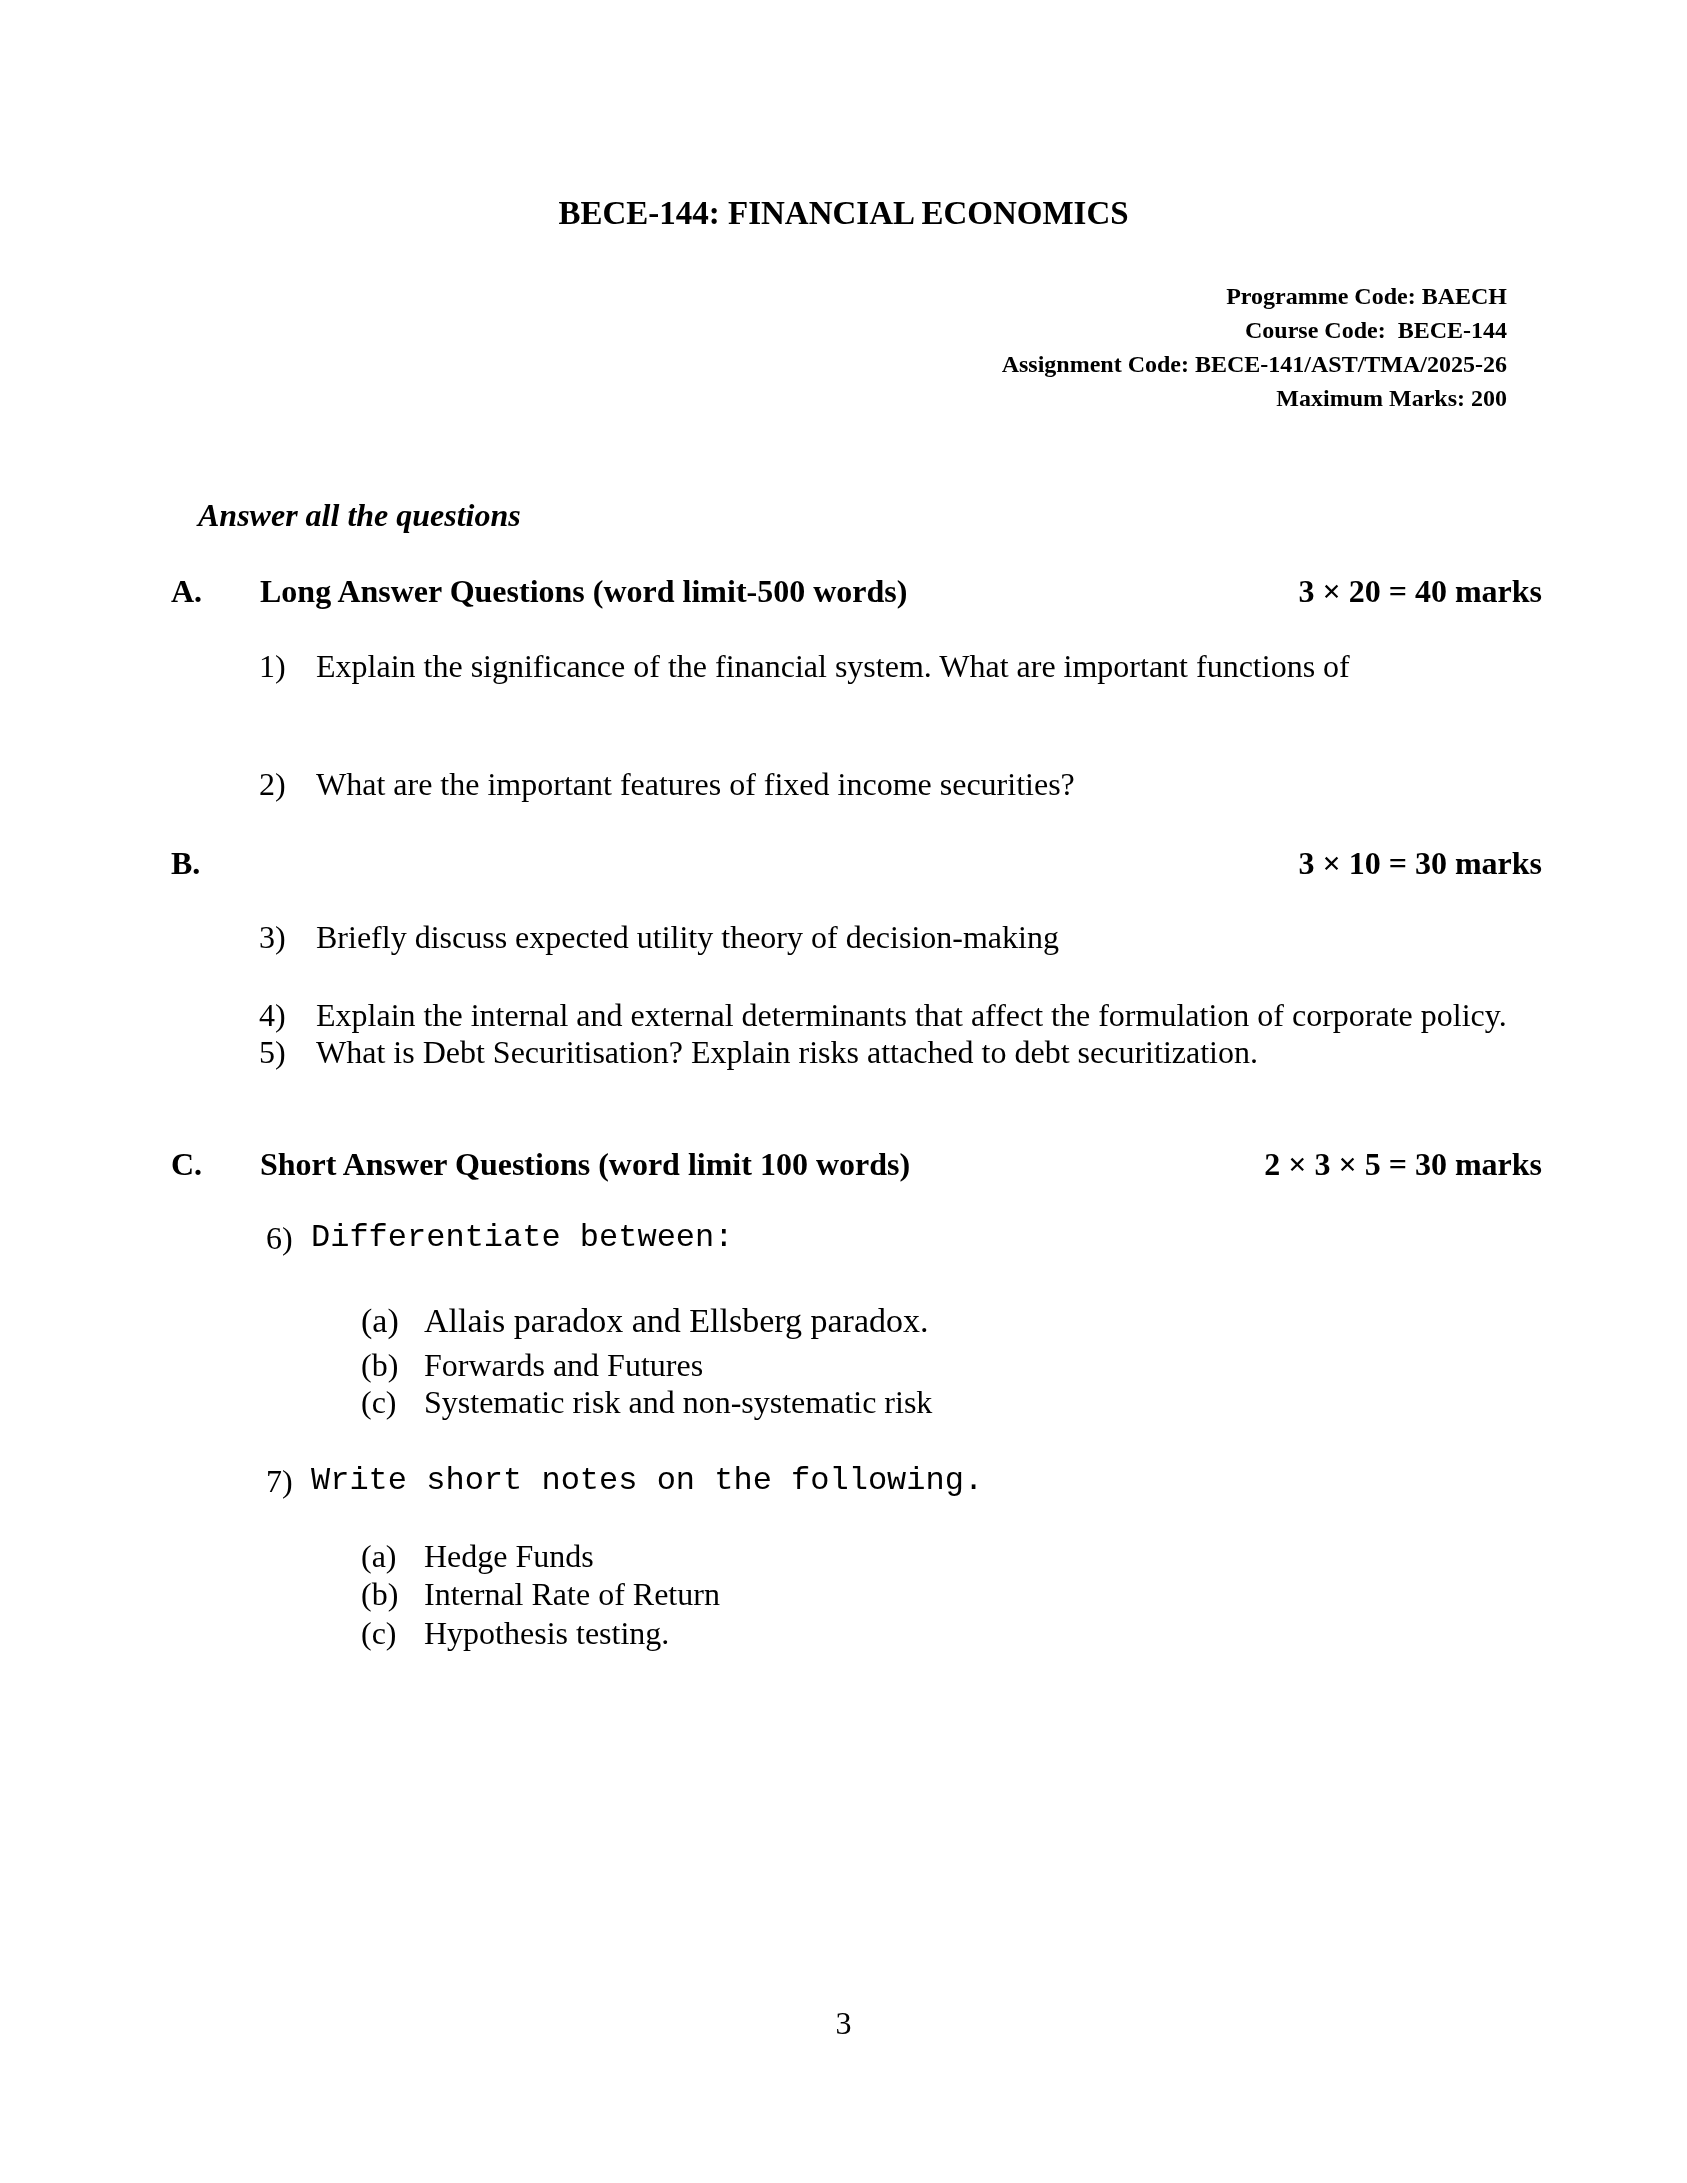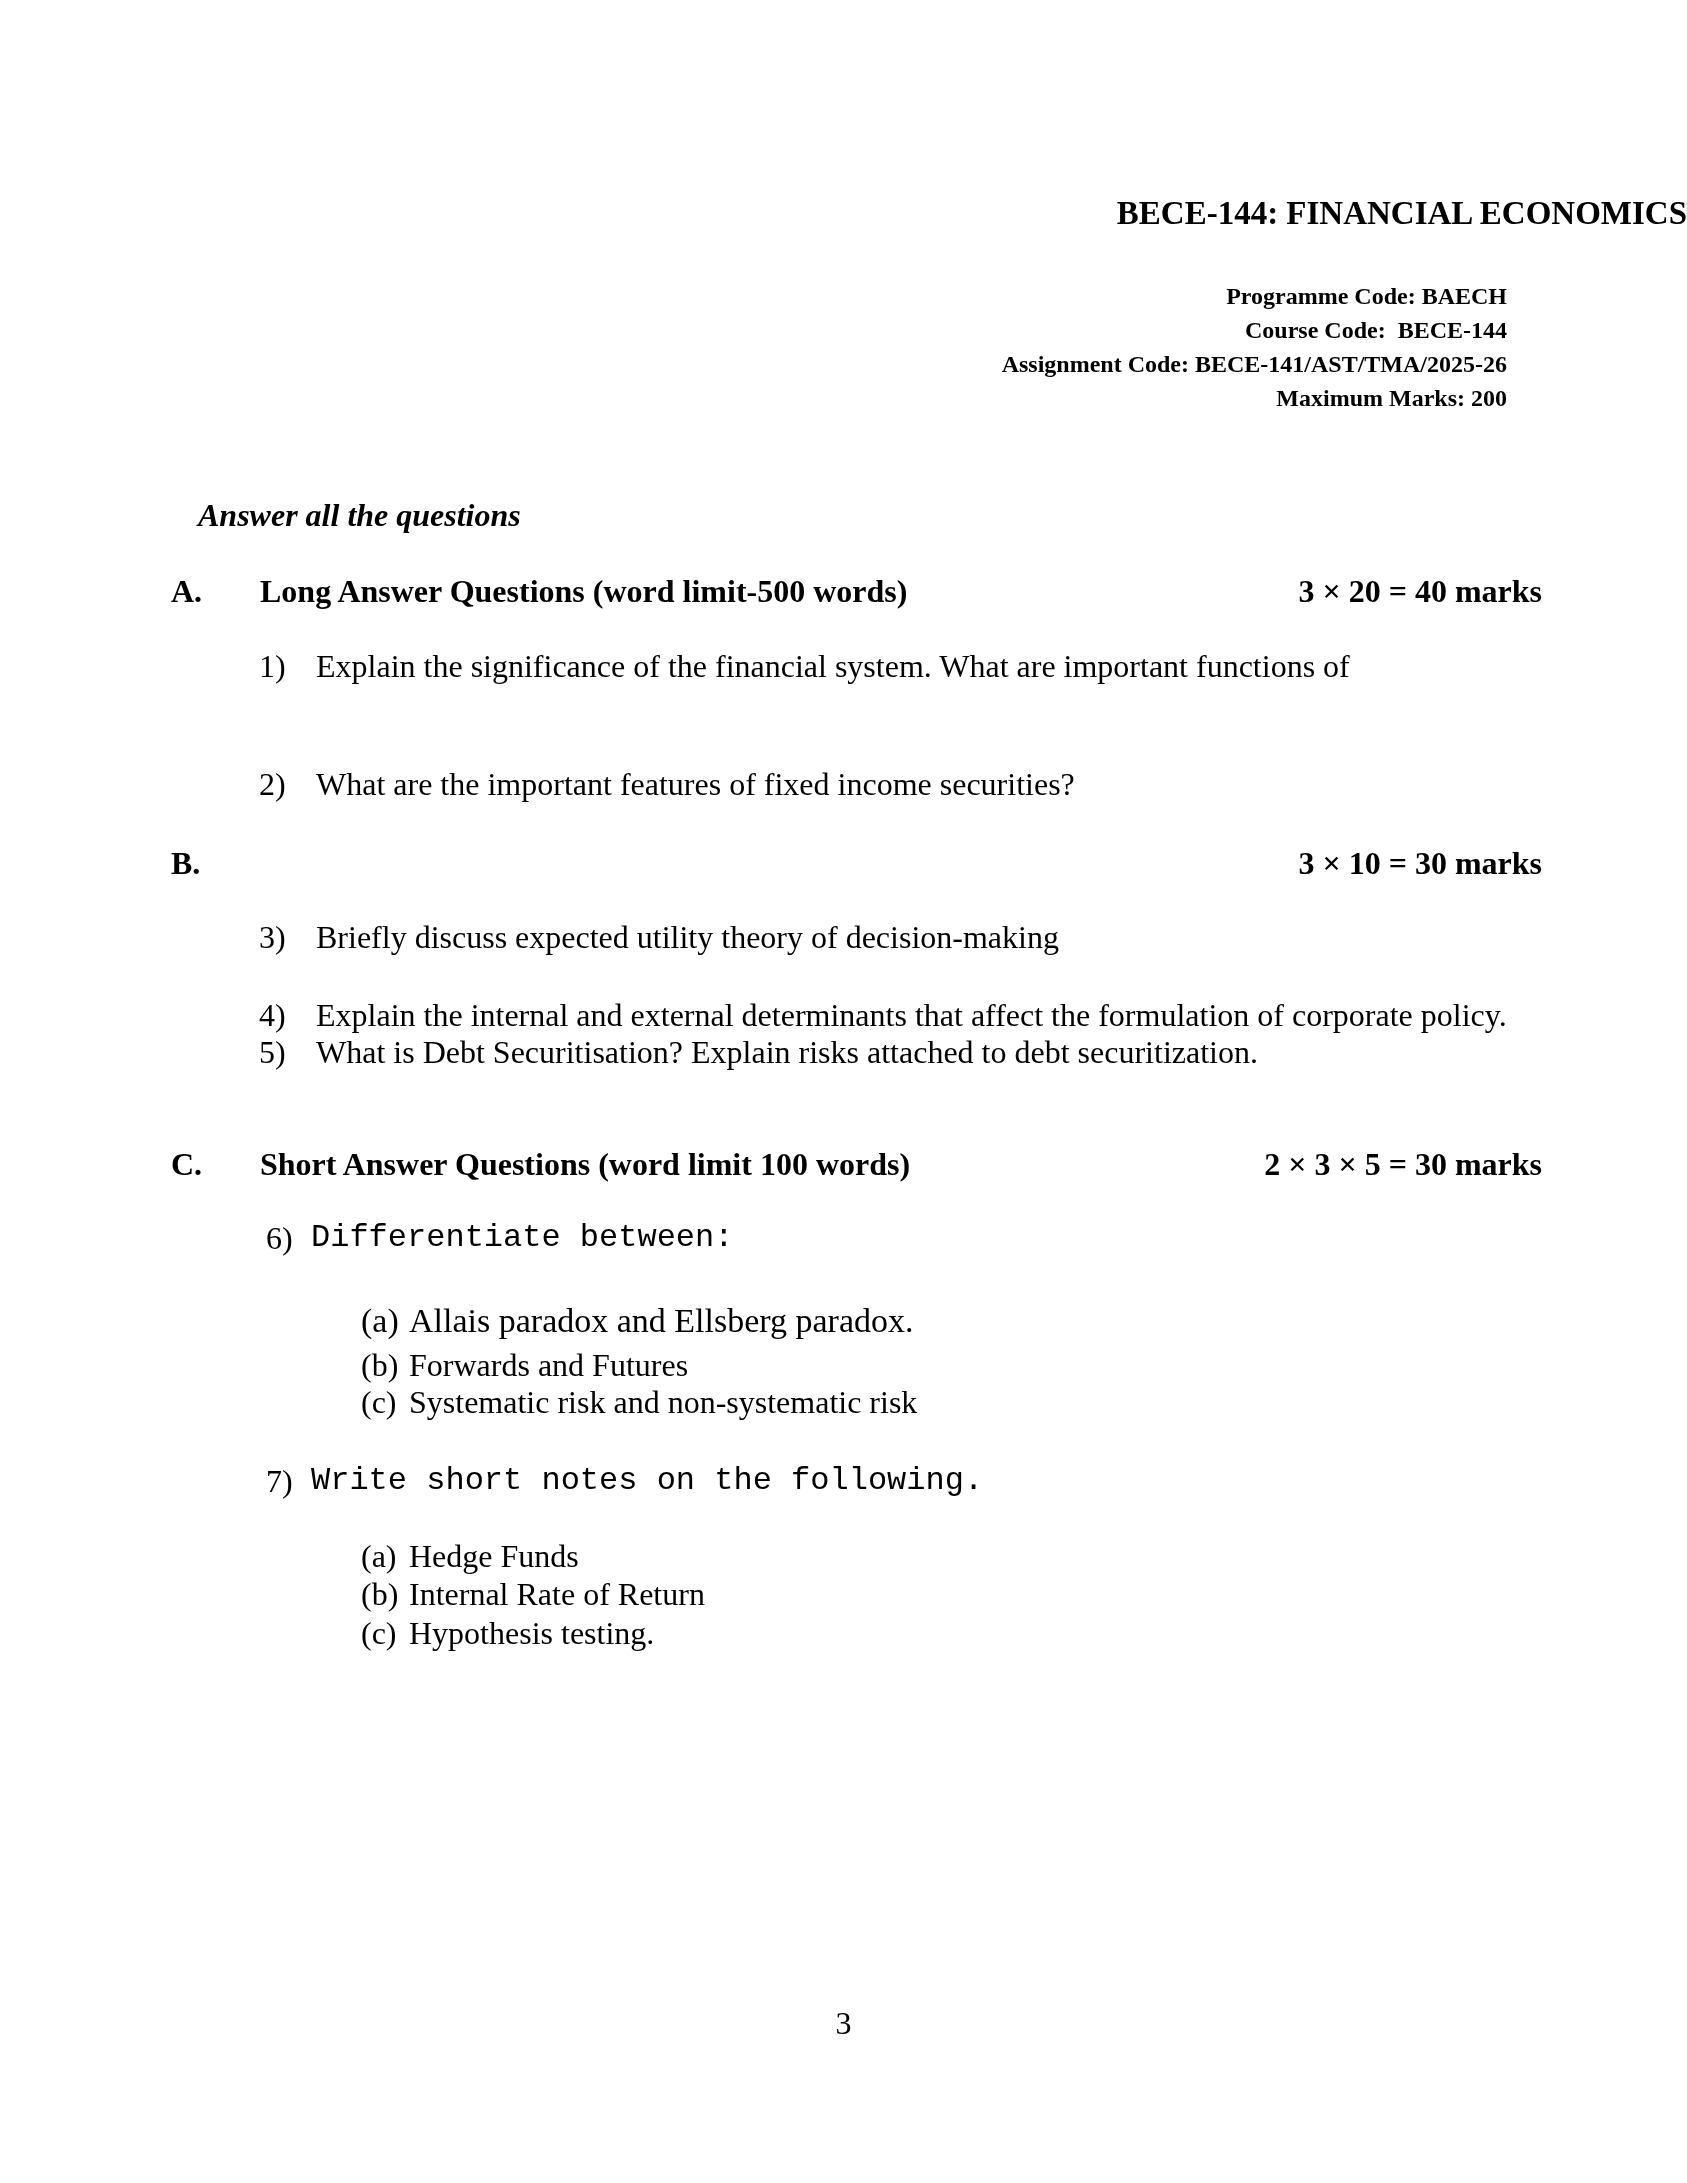--- a/index.html
+++ b/index.html
@@ -15,21 +15,21 @@
     color: #000000;
     font-family: "Liberation Serif", "DejaVu Serif", serif;
     font-size: 32px;
     overflow: hidden;
   }
   .doc-title {
     position: absolute;
     top: 194px;
     left: 0;
     width: 1687px;
-    text-align: right;
+    text-align: center;
     font-weight: bold;
     font-size: 33px;
     line-height: 38px;
     white-space: nowrap;
   }
   .codes-block {
     position: absolute;
     top: 279px;
     right: 180px;
     text-align: right;
@@ -95,21 +95,21 @@
     left: 361px;
     font-size: 32px;
     line-height: 38px;
   }
   .sub-row.large { font-size: 34px; }
   .sub-label {
     position: absolute;
     left: 0;
     white-space: nowrap;
   }
-  .sub-text { margin-left: 48px; white-space: nowrap; }
+  .sub-text { margin-left: 63px; white-space: nowrap; }
   .page-number {
     position: absolute;
     top: 2004px;
     left: 0;
     width: 1687px;
     text-align: center;
     font-size: 32px;
     line-height: 38px;
   }
 </style>

